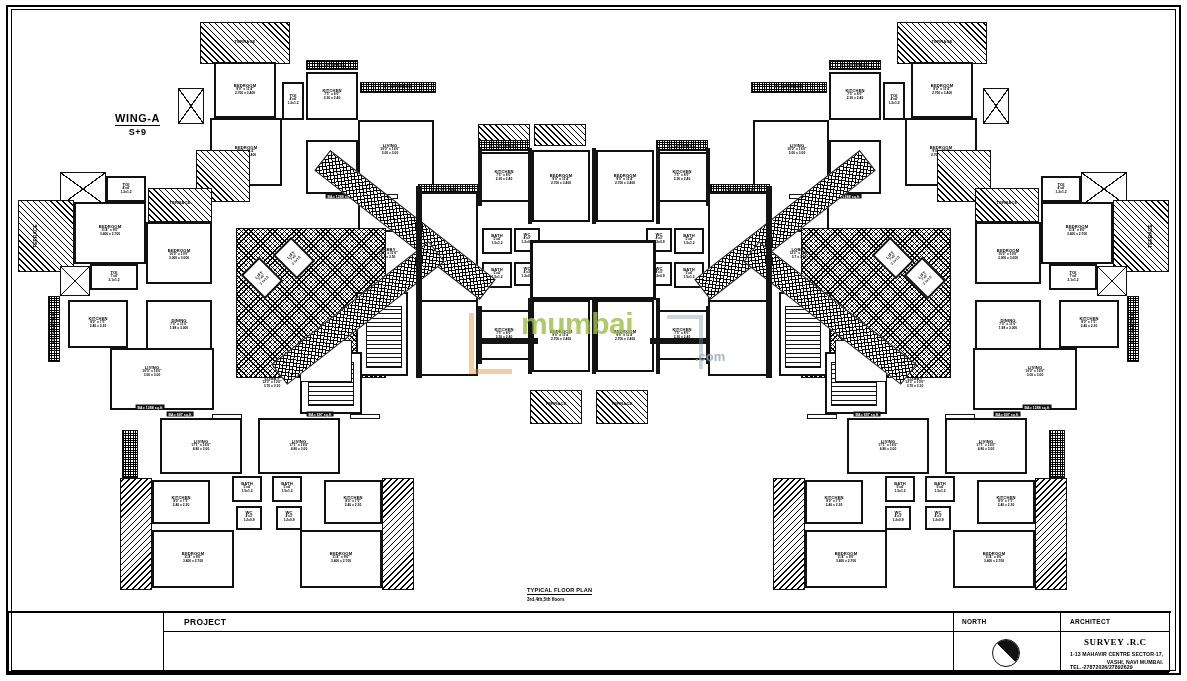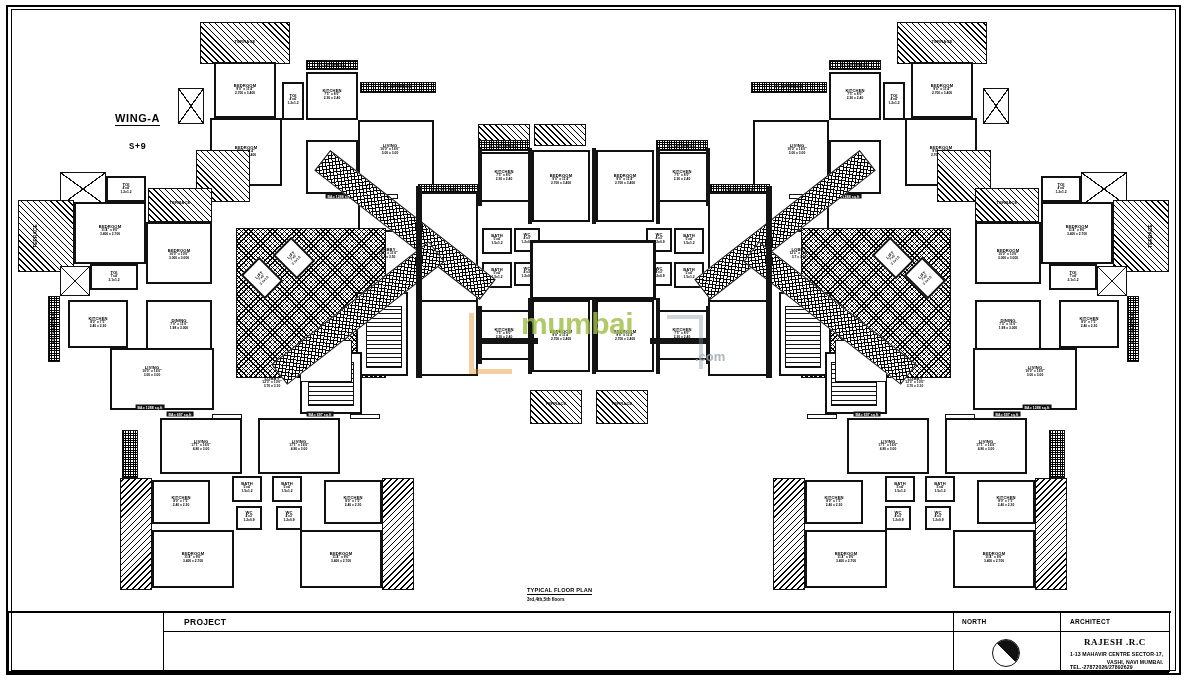--- a/index.html
+++ b/index.html
@@ -86,21 +86,21 @@
   .arch-addr{position:absolute;font-weight:bold;font-size:5.2px;line-height:1.5;
              letter-spacing:.1px;}
   .north-sym{position:absolute;width:26px;height:26px;border-radius:50%;
              border:1.4px solid #111;overflow:hidden;background:#fff;}
   .north-sym i{position:absolute;left:0;top:0;width:100%;height:100%;
                background:linear-gradient(to bottom left,#111 49.6%,transparent 50%);}
 
   .wing-label{position:absolute;left:115px;top:112px;text-align:center;}
   .wing-label .w1{font-size:11px;font-weight:bold;letter-spacing:.6px;
                   border-bottom:1.6px solid #000;padding-bottom:1px;}
-  .wing-label .w2{font-size:9px;font-weight:bold;letter-spacing:.4px;margin-top:16px;font-family:Liberation Mono, monospace;}
+  .wing-label .w2{font-size:9px;font-weight:bold;letter-spacing:.4px;margin-top:1px;}
 
   .plan-title{position:absolute;left:527px;top:578px;text-align:left;}
   .plan-title .t1{font-size:5.6px;font-weight:bold;letter-spacing:.2px;
                   border-bottom:1.1px solid #000;display:inline-block;padding-bottom:.5px;}
   .plan-title .t2{font-size:4.6px;font-weight:bold;margin-top:1px;}
 </style>
 </head>
 <body>
 
 <div id="sheet">
@@ -728,21 +728,21 @@
     <div class="tb-h" style="left:0px;top:58px;width:1161px;border-top-width:2.2px;"></div>
 
     <div class="tb-label" style="left:176px;top:4px;">PROJECT</div>
 
     <div class="tb-label" style="left:954px;top:5px;font-size:6.5px;">NORTH</div>
     <div class="north-sym" style="left:984px;top:26px;">
         <i></i>
       </div>
 
     <div class="tb-label" style="left:1062px;top:5px;font-size:6.5px;">ARCHITECT</div>
-    <div class="arch-name" style="left:1076px;top:24px;">RAJESH .R.C</div>
+    <div class="arch-name" style="left:1076px;top:24px;">SURVEY .R.C</div>
     <div class="arch-addr" style="left:1062px;top:38px;">
       <div>1-13 MAHAVIR CENTRE SECTOR-17,</div>
       <div>VASHI, NAVI MUMBAI.</div>
     </div>
     <div class="arch-addr" style="left:1062px;top:51px;">TEL.-27872026/27892629</div>
   </div>
 
 </div>
 
 </body></html>

